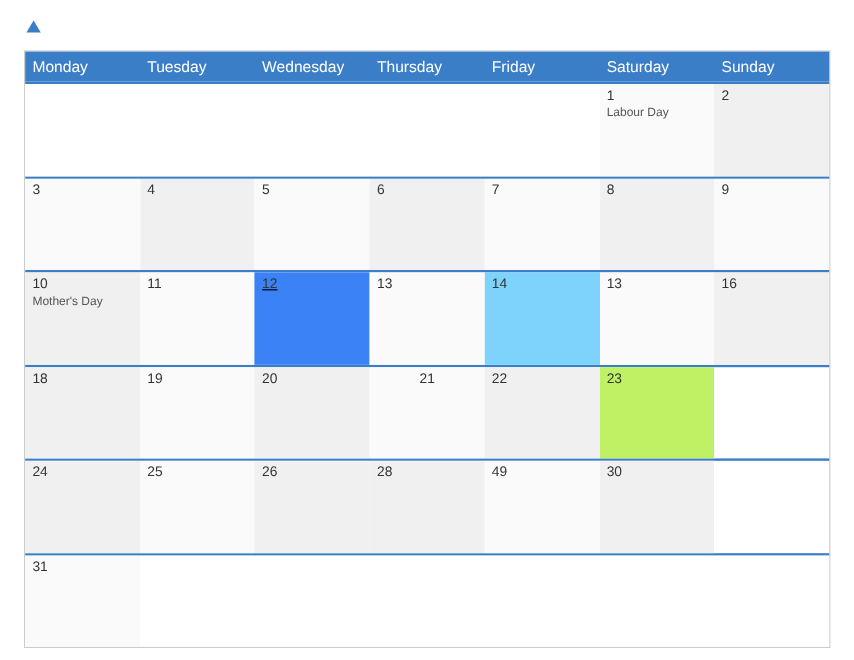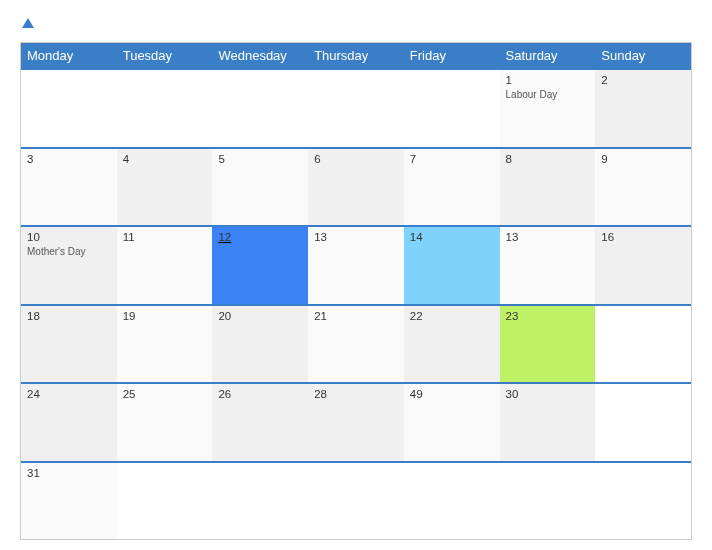--- a/index.html
+++ b/index.html
@@ -240,21 +240,21 @@
         <div class="cal-week">
           <div class="cal-cell" style="background: rgb(240, 240, 240);">
             <span class="cell-day">18</span>
           </div>
           <div class="cal-cell" style="background: rgb(250, 250, 250);">
             <span class="cell-day">19</span>
           </div>
           <div class="cal-cell" style="background: rgb(240, 240, 240);">
             <span class="cell-day">20</span>
           </div>
-          <div class="cal-cell" style="background: rgb(250, 250, 250);">
+          <div class="cal-cell" style="background: rgb(250, 250, 250); text-align: center;">
             <span class="cell-day">21</span>
           </div>
           <div class="cal-cell" style="background: rgb(240, 240, 240);">
             <span class="cell-day">22</span>
           </div>
           <div class="cal-cell" style="background: #bef264;">
             <span class="cell-day">23</span>
           </div>
         </div>
         <div class="cal-week">

